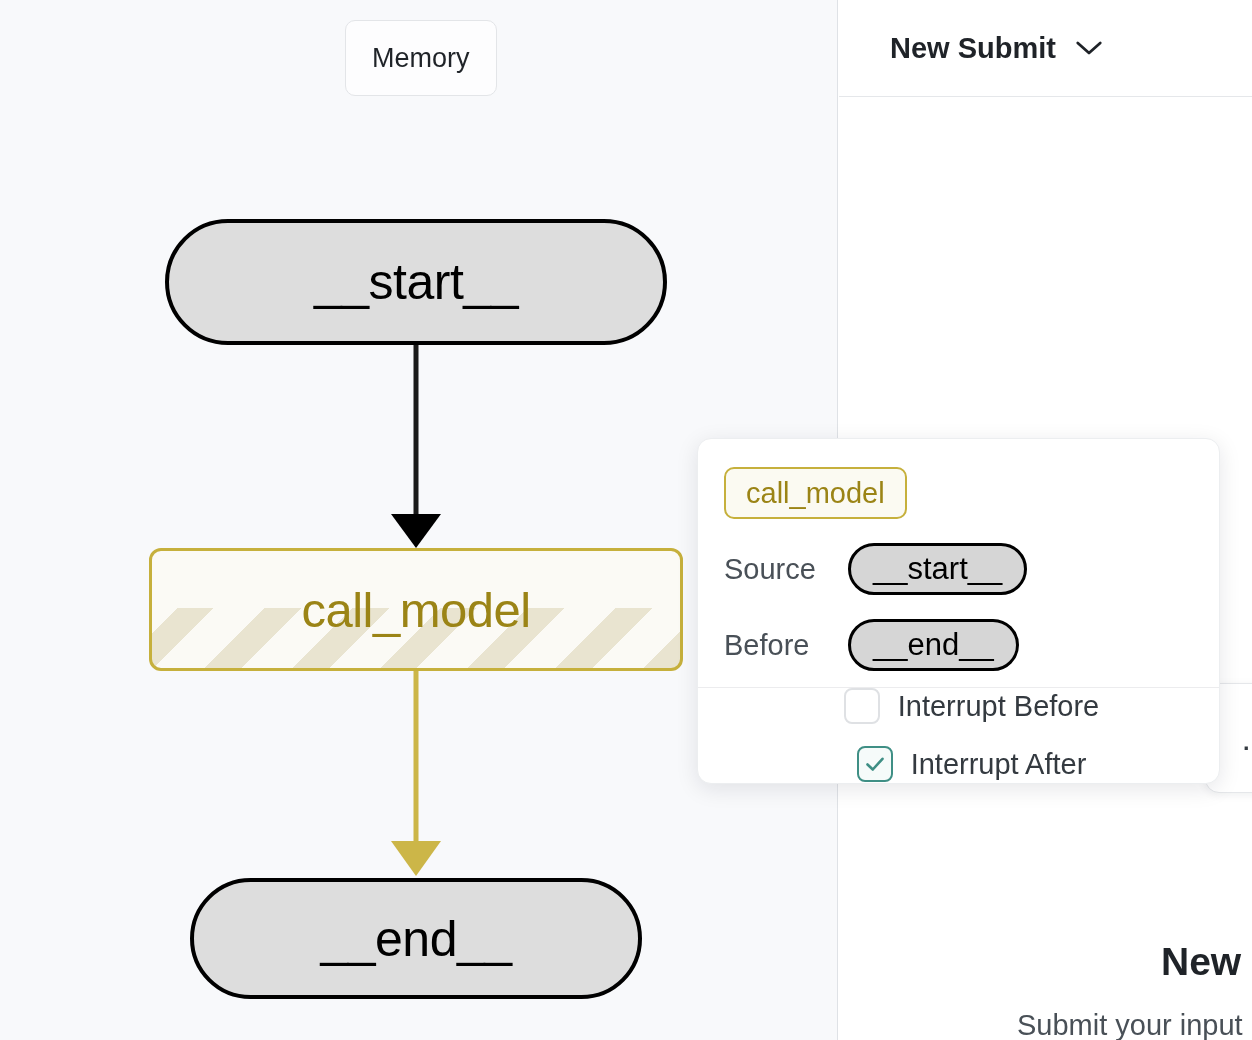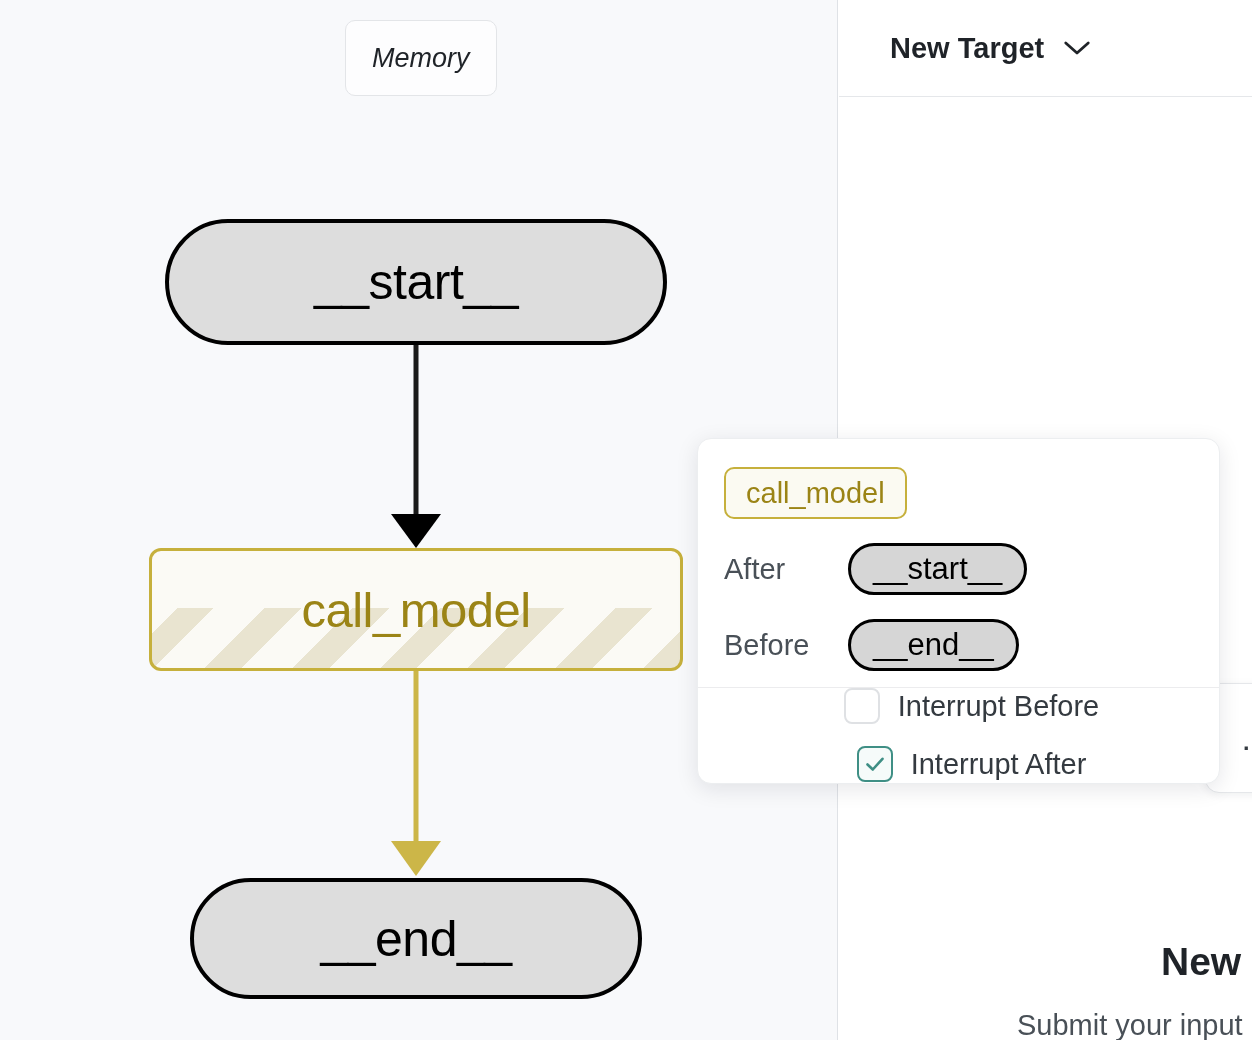--- a/index.html
+++ b/index.html
@@ -30,21 +30,21 @@
     background: #fdfdfe;
     border: 1px solid #e3e5e8;
     border-radius: 10px;
     height: 76px;
     padding: 0 26px;
     color: #1f2328;
     font-size: 27px;
     cursor: pointer;
     white-space: nowrap;
   }
-  .tool-btn .label { line-height: 1; font-style: italic; }
+  .tool-btn .label { line-height: 1; }
   .bug-icon { display: flex; width: 34px; height: 34px; }
   .badge-count {
     width: 42px; height: 42px; border-radius: 50%;
     border: 1px solid #e0e2e6;
     background: #fdfdfe;
     display: flex; align-items: center; justify-content: center;
     font-size: 25px; color: #343a40;
   }
 
   
@@ -217,21 +217,21 @@
       <span>call_model</span>
     </div>
 
     <div id="node-end" class="node node-terminal">
       <span>__end__</span>
     </div>
   </div>
 
   <div class="right-panel">
     <div class="thread-header">
-      <span class="thread-title">New Target</span>
+      <span class="thread-title">New Submit</span>
       <span class="chev">
         <svg viewBox="0 0 24 14" width="30" height="18" fill="none" stroke="#1f2328" stroke-width="2.2" stroke-linecap="round" stroke-linejoin="round">
           <polyline points="3,3 12,11 21,3"></polyline>
         </svg>
       </span>
     </div>
     <div class="thread-body">
       <div class="empty-title">New T</div>
       <div class="empty-sub">Submit your input</div>
     </div>
@@ -239,21 +239,21 @@
 
   <div class="side-card">
     <span>…</span>
   </div>
 
   <div class="popover">
     <div class="pop-main">
       <span class="pop-pill">call_model</span>
 
       <div class="pop-row">
-        <span class="rl">After</span>
+        <span class="rl">Source</span>
         <span class="pop-node">__start__</span>
       </div>
 
       <div class="pop-row">
         <span class="rl">Before</span>
         <span class="pop-node">__end__</span>
       </div>
     </div>
 
     <div class="pop-footer">

